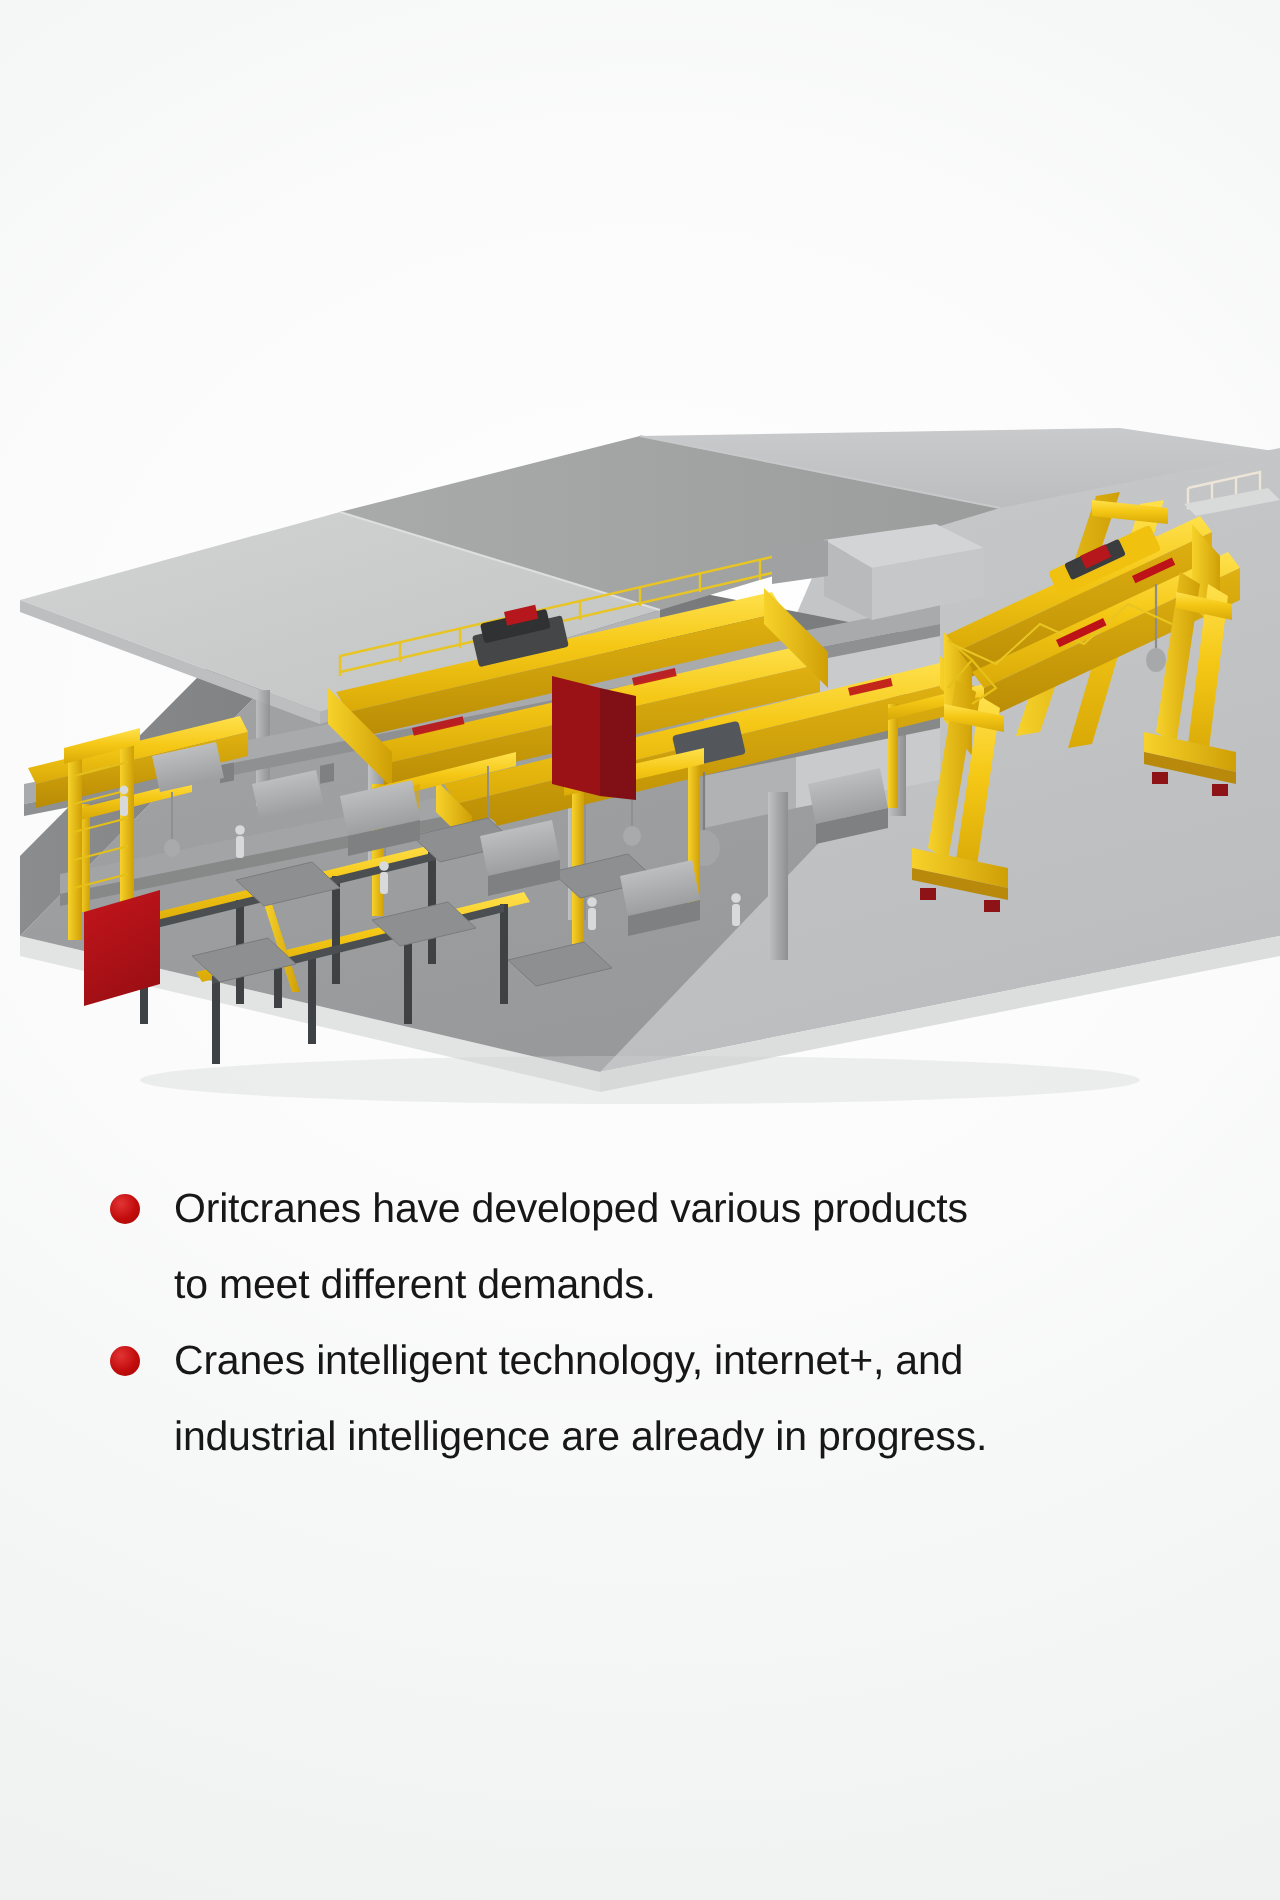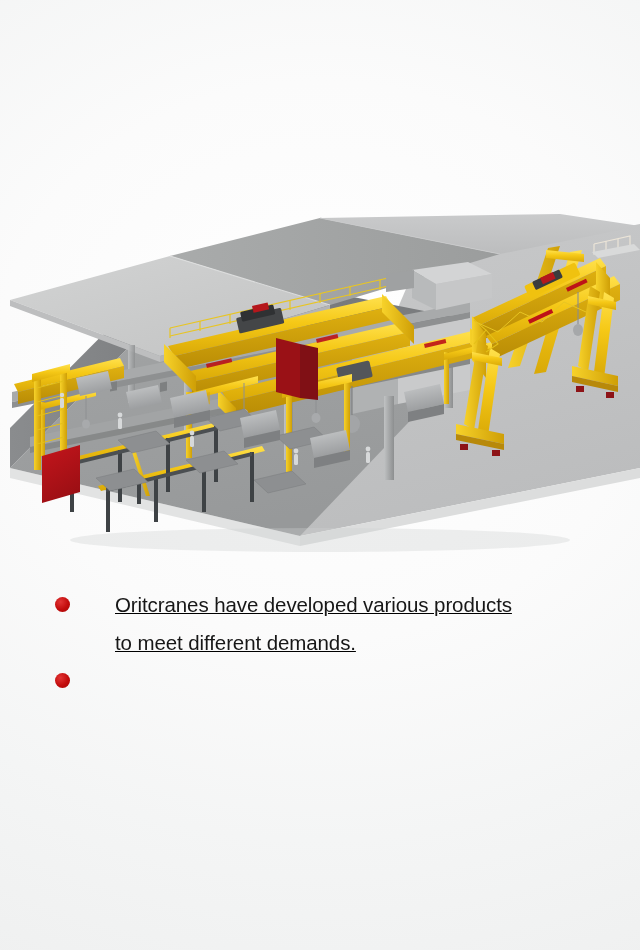--- a/index.html
+++ b/index.html
@@ -20,23 +20,22 @@
     position:absolute;left:0;top:0;width:640px;height:560px;
   }
   #illustration svg{display:block;width:640px;height:560px;}
 
   
   #bullets{
     position:absolute;left:0;top:586px;width:640px;
   }
   .bullet-row{
     position:relative;
-    padding-left:115px;
+    padding-left:87px;
     margin:0 0 0 0;
-    text-decoration:underline;
   }
   .bullet-dot{
     position:absolute;
     left:55px;
     top:11px;
     width:15px;height:15px;
     border-radius:50%;
     background:#c00b0b;
     background:radial-gradient(circle at 36% 32%, #e23434 0%, #c20c0c 55%, #a50707 100%);
   }
@@ -448,17 +447,19 @@
 
     <div class="bullet-row">
       <span class="bullet-dot"></span>
       <span class="bullet-text">Oritcranes have developed various products
 to meet different demands.</span>
     </div>
 
 
     <div class="bullet-row">
       <span class="bullet-dot"></span>
+      <span class="bullet-text">Cranes intelligent technology, internet+, and
+industrial intelligence are already in progress.</span>
     </div>
 
   </div>
 
 </div>
 
 </body></html>

